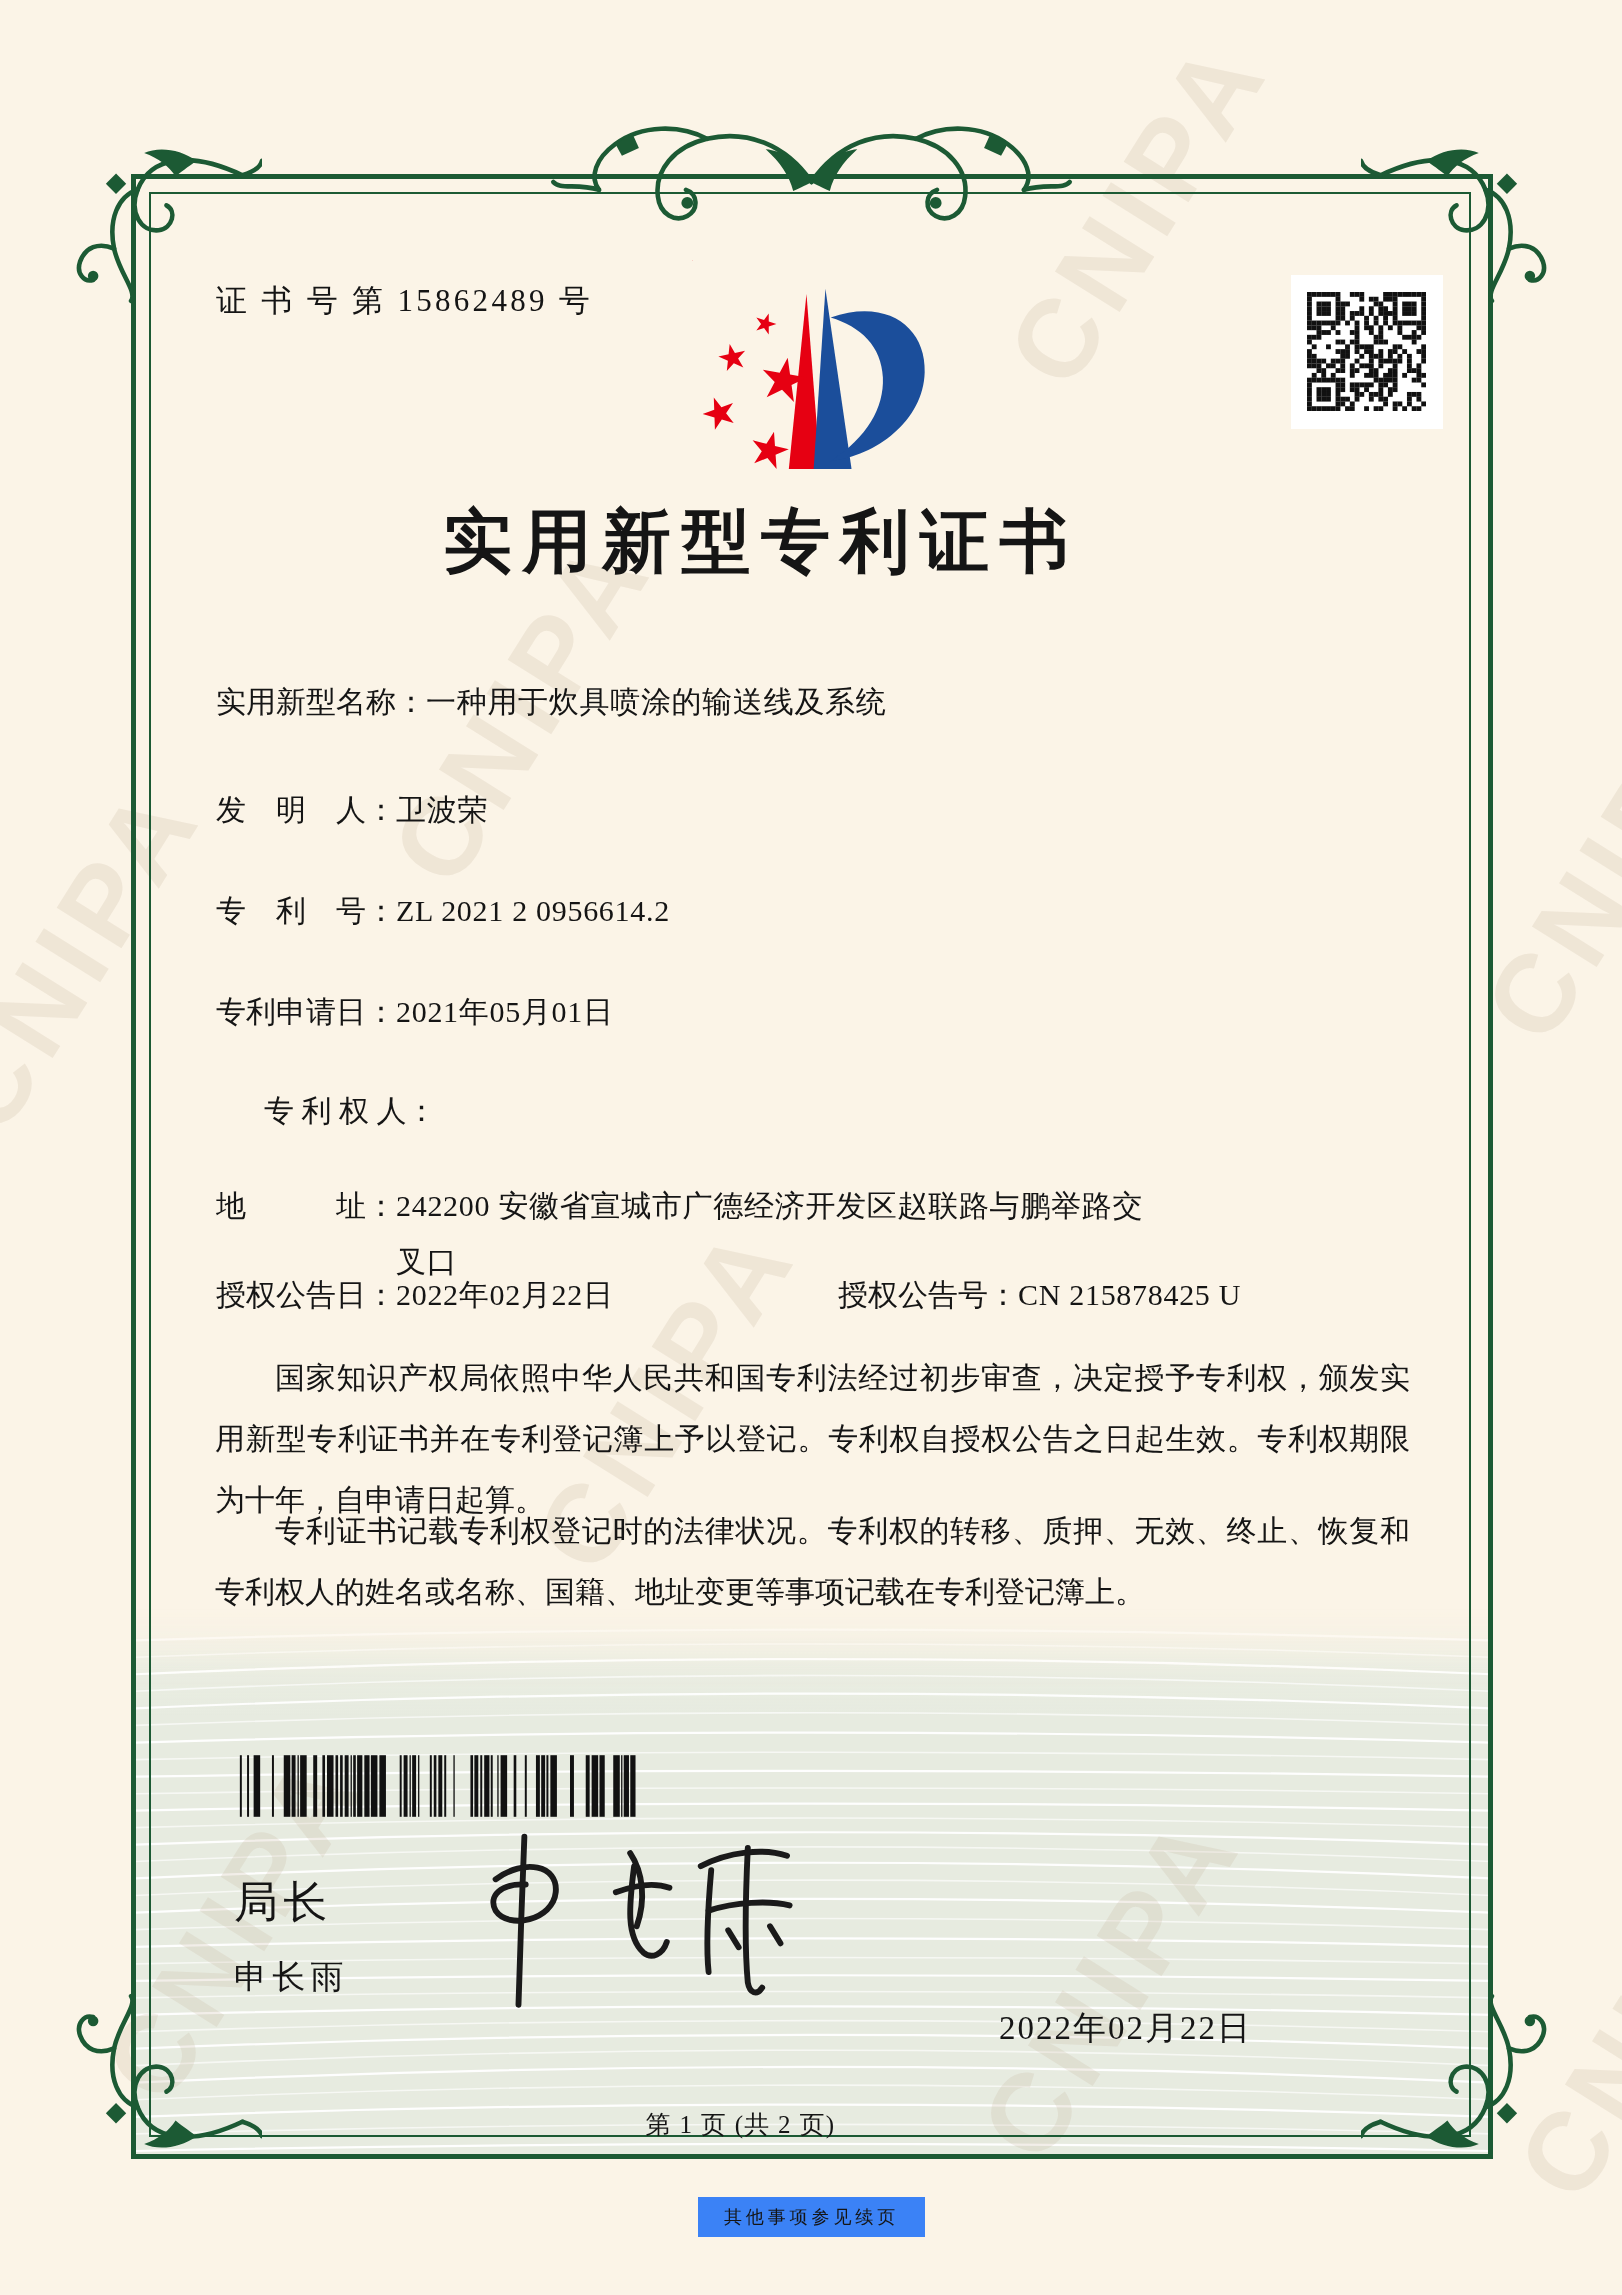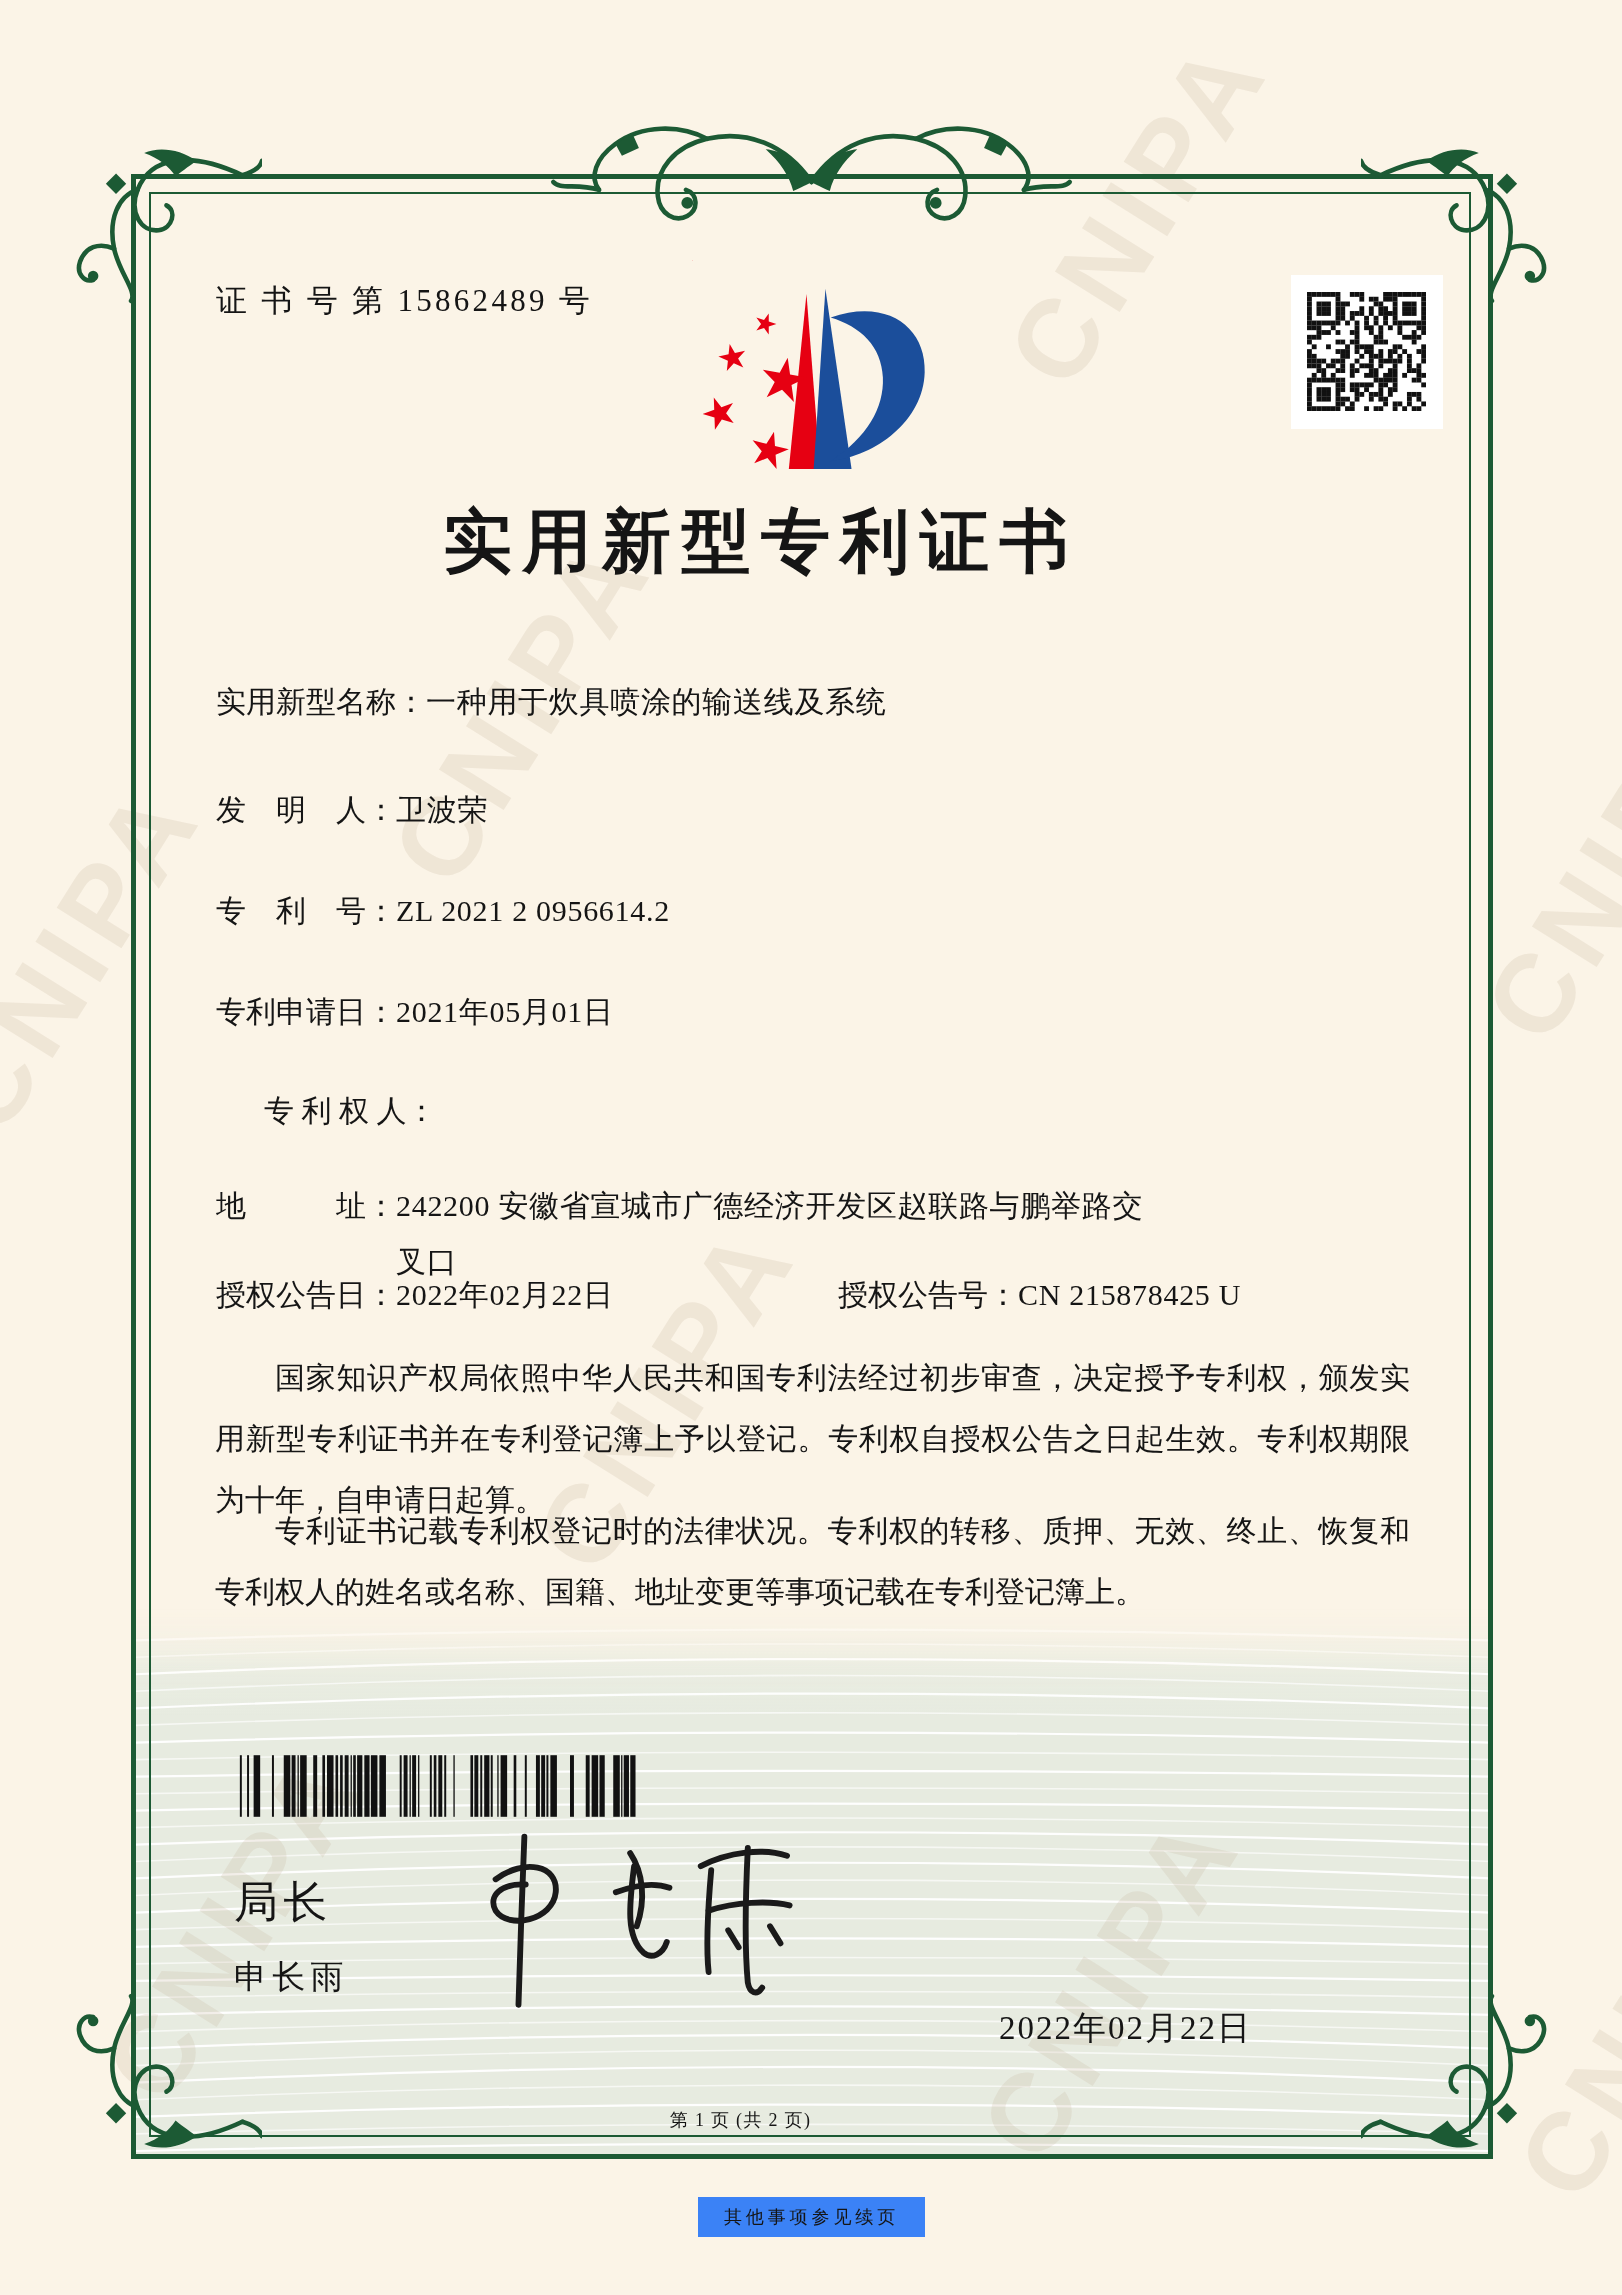--- a/index.html
+++ b/index.html
@@ -54,21 +54,21 @@
   .p1{top:1347px;} .p2{top:1500px;}
 
   
   .barcode{position:absolute;left:232px;top:1755px;width:414px;height:62px;z-index:6;}
   .role{position:absolute;left:234px;top:1873px;font-size:44px;letter-spacing:5.2px;z-index:6;}
   .dname{position:absolute;left:234px;top:1955px;font-size:33px;letter-spacing:5.2px;z-index:6;}
   .sig{position:absolute;left:452px;top:1827px;width:393px;height:196px;z-index:6;}
   .gdate{position:absolute;left:949px;top:2006px;width:353px;text-align:center;
          font-size:33px;letter-spacing:2px;z-index:6;}
   .pageno{position:absolute;left:0;top:2108px;width:1481px;text-align:center;
-          font-size:18px;letter-spacing:1.3px;z-index:6;}
+          font-size:25px;letter-spacing:1.3px;z-index:6;}
   .note{position:absolute;left:0;top:2197px;width:1623px;text-align:center;z-index:6;}
   .note span{display:inline-block;background:#3b82f6;padding:7.9px 26px;font-size:18px;
              letter-spacing:3.9px;}
 </style>
 </head>
 <body>
 
 <div id="page">
 
   <div id="band">

